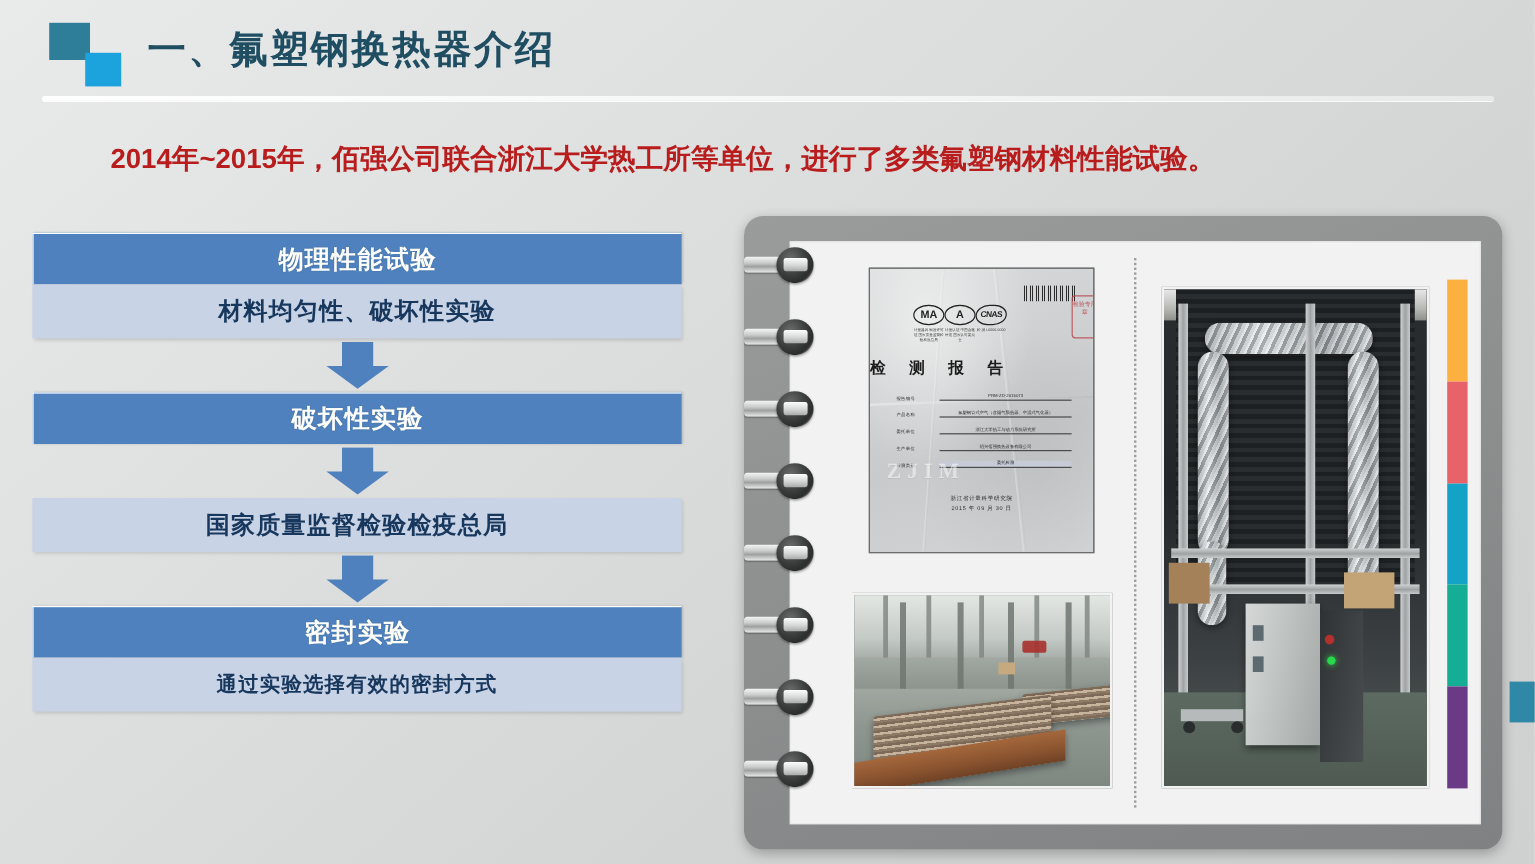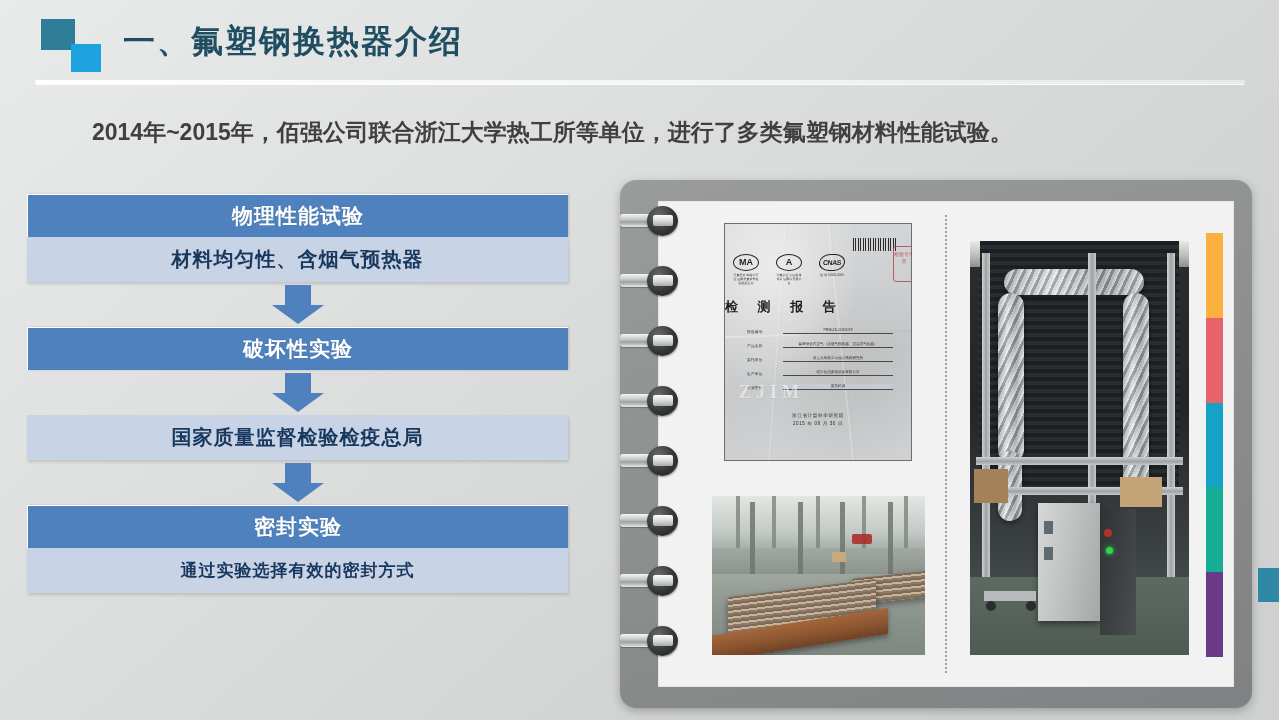--- a/index.html
+++ b/index.html
@@ -24,21 +24,21 @@
   .hdr-rule{
     position:absolute; left:35px; top:80px; width:1210px; height:4px;
     background:linear-gradient(90deg,#ffffff 0%,#f4f5f5 55%,#e8e9e9 100%);
     border-radius:2px;
     box-shadow:0 1px 0 rgba(255,255,255,.9);
   }
 
   
   .subtitle{
     position:absolute; left:92px; top:117px;
-    font-size:23px; font-weight:bold; color:#404040;
+    font-size:23px; font-weight:bold; color:#b91c1c;
     letter-spacing:0px; white-space:nowrap;
   }
 
   
   .flow{ position:absolute; left:27px; top:194px; width:541px; }
   .step{ position:relative; margin-bottom:0; }
   .step-head{
     height:43px; background:#4E81BD;
     display:flex; align-items:center; justify-content:center;
     border-top:1px solid #ffffff; border-left:1px solid #ffffff;
@@ -129,21 +129,21 @@
   }
   .rep .barcode{
     position:absolute; right:14px; top:14px; width:44px; height:13px;
     background:repeating-linear-gradient(90deg,#2b2b2b 0 1px,transparent 1px 2px,#2b2b2b 2px 3px,transparent 3px 5px);
   }
   .rep .redstamp{
     position:absolute; right:-4px; top:22px; width:22px; height:36px;
     border:1px solid #b8484f; border-radius:3px; color:#b8484f;
     font-size:5px; line-height:7px; text-align:center; padding-top:4px; opacity:.85;
   }
-  .rep .marks{ position:absolute; left:8px; top:30px; width:120px; height:32px; display:flex; gap:17px; }
+  .rep .marks{ position:absolute; left:36px; top:30px; width:120px; height:32px; display:flex; }
   .mark{ width:26px; }
   .mark .oval{
     width:26px; height:17px; border:1.6px solid #222; border-radius:50%;
     display:flex; align-items:center; justify-content:center;
     font-size:9px; font-weight:bold; color:#222; line-height:1;
   }
   .mark .sub{ margin-top:2px; font-size:3px; line-height:4px; color:#3a3a3a; text-align:center; }
   .mark.cnas .oval{ border-radius:50%/60%; transform:skewX(-6deg); font-size:7px; letter-spacing:-.5px; }
   .rep .rtitle{
     position:absolute; left:0; right:0; top:74px; 
@@ -252,21 +252,21 @@
 
 <div class="subtitle">2014年~2015年，佰强公司联合浙江大学热工所等单位，进行了多类氟塑钢材料性能试验。</div>
 
 <div class="flow">
 
   <div class="step">
     <div class="step-head">
       <span>物理性能试验</span>
     </div>
     <div class="step-body">
-      <span>材料均匀性、含烟气预热器</span>
+      <span>材料均匀性、破坏性实验</span>
     </div>
   </div>
 
   <div class="arrow-wrap">
     <div class="arrow">
       <div class="stem"></div>
       <div class="tip"></div>
     </div>
   </div>
 

